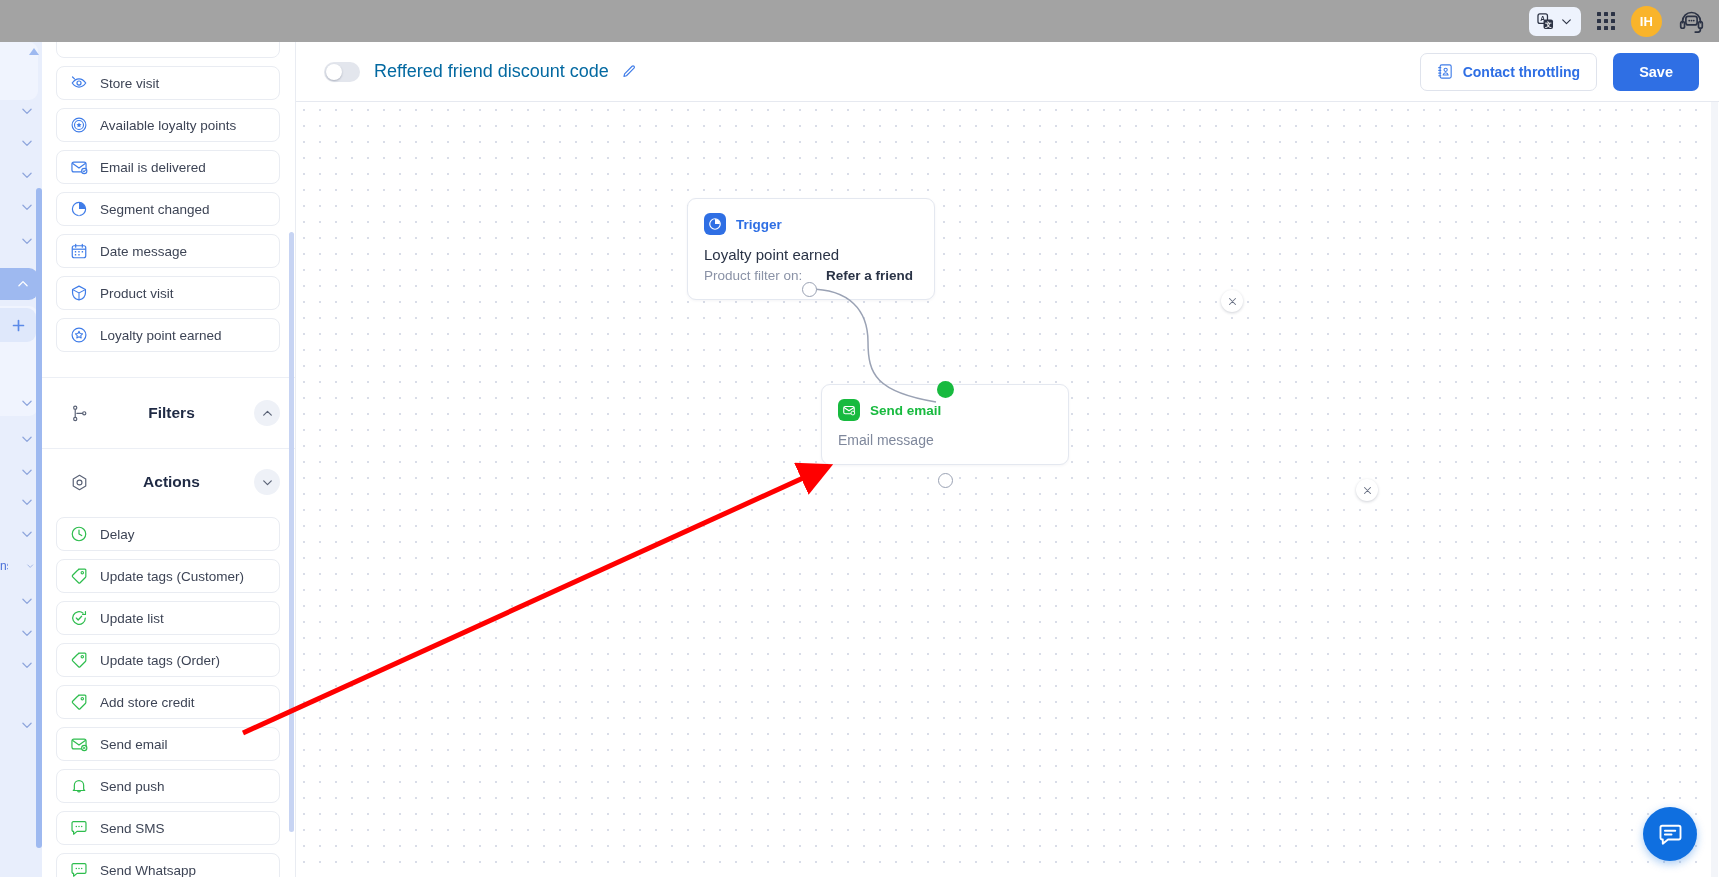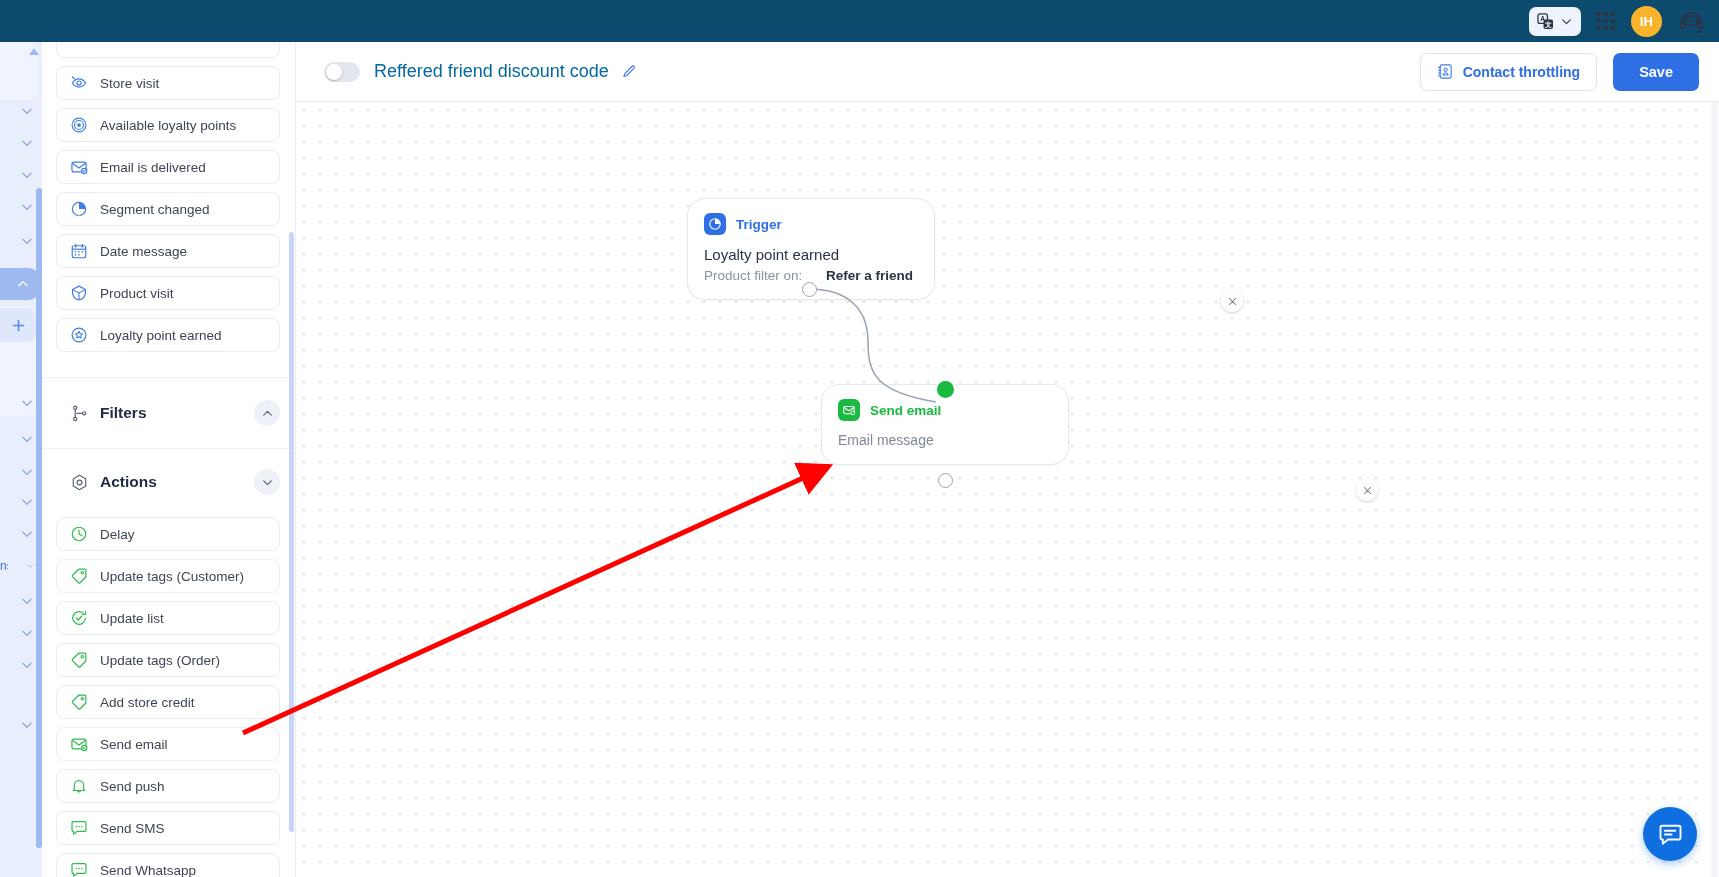--- a/index.html
+++ b/index.html
@@ -7,21 +7,21 @@
     width: 1719px; height: 877px;
     font-family: "Liberation Sans", sans-serif;
     background: #ffffff;
     overflow: hidden;
   }
   #app { position: relative; width: 1719px; height: 877px; }
 
   
   .topbar {
     position: absolute; top: 0; left: 0; width: 1719px; height: 42px;
-    background: #0c4a6e; display: flex; align-items: center;
+    background: #a3a3a3; display: flex; align-items: center;
     justify-content: flex-end; padding-right: 14px; gap: 16px; z-index: 40;
   }
   .lang-chip {
     display: flex; align-items: center; gap: 5px;
     background: #eef3fd; border-radius: 7px; padding: 5px 8px 5px 7px;
     cursor: pointer;
   }
   .lang-glyph { width: 19px; height: 19px; display: block; }
   .chev-sm { width: 13px; height: 13px; display: block; }
   .apps-grid {
@@ -76,21 +76,21 @@
   .rail-caret-top {
     position: absolute; right: 3px; top: 6px; width: 0; height: 0;
     border-left: 5px solid transparent; border-right: 5px solid transparent;
     border-bottom: 7px solid #9eb9f0;
   }
 
   
   .panel {
     position: absolute; left: 42px; top: 42px; width: 254px; height: 835px;
     background: #ffffff; z-index: 18;
-    border-right: 1px solid #e9ecf2; overflow: hidden;
+    border-right: 1px solid #e9ecf2; overflow: hidden; text-align: center;
   }
   .panel-scrollarea { position: relative; width: 254px; height: 835px; }
   .block-list { position: absolute; left: 14px; top: -18px; width: 224px; }
   .block-item {
     display: flex; align-items: center; gap: 12px;
     height: 34px; margin-bottom: 8px; padding-left: 13px;
     border: 1px solid #e9ecf2; border-radius: 8px; background: #fff;
     cursor: pointer;
   }
   .block-item .bi-ico { width: 18px; height: 18px; flex: 0 0 18px; display: block; }
@@ -158,21 +158,21 @@
     background-size: 16px 16px;
     overflow: hidden; z-index: 10;
   }
   .canvas-scroll-v {
     position: absolute; right: 1px; top: 0; width: 7px; height: 775px;
     background: #f3f5f9; z-index: 2;
   }
 
   .node {
     position: absolute; background: #ffffff; border: 1px solid #e4e8f0;
-    border-radius: 18px; box-shadow: 0 1px 3px rgba(35,45,75,.05);
+    border-radius: 9px; box-shadow: 0 1px 3px rgba(35,45,75,.05);
     padding: 14px 18px 16px 16px; cursor: pointer;
   }
   .node-head { display: flex; align-items: center; gap: 10px; margin-bottom: 11px; }
   .node-badge {
     width: 22px; height: 22px; border-radius: 6px;
     display: flex; align-items: center; justify-content: center; flex: 0 0 22px;
   }
   .node-badge svg { width: 14px; height: 14px; display: block; }
   .node-kind { font-size: 13.5px; font-weight: 700; }
   .node-title { font-size: 15px; color: #2a3346; margin-bottom: 5px; }

